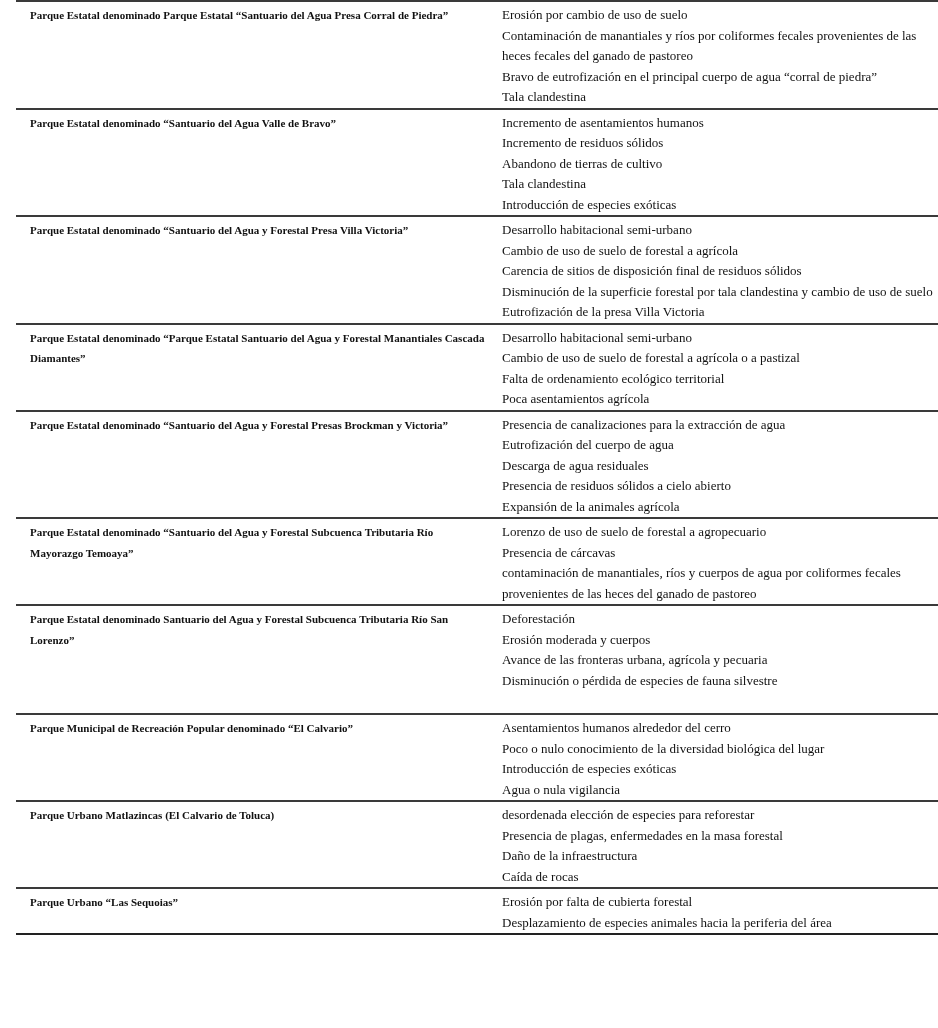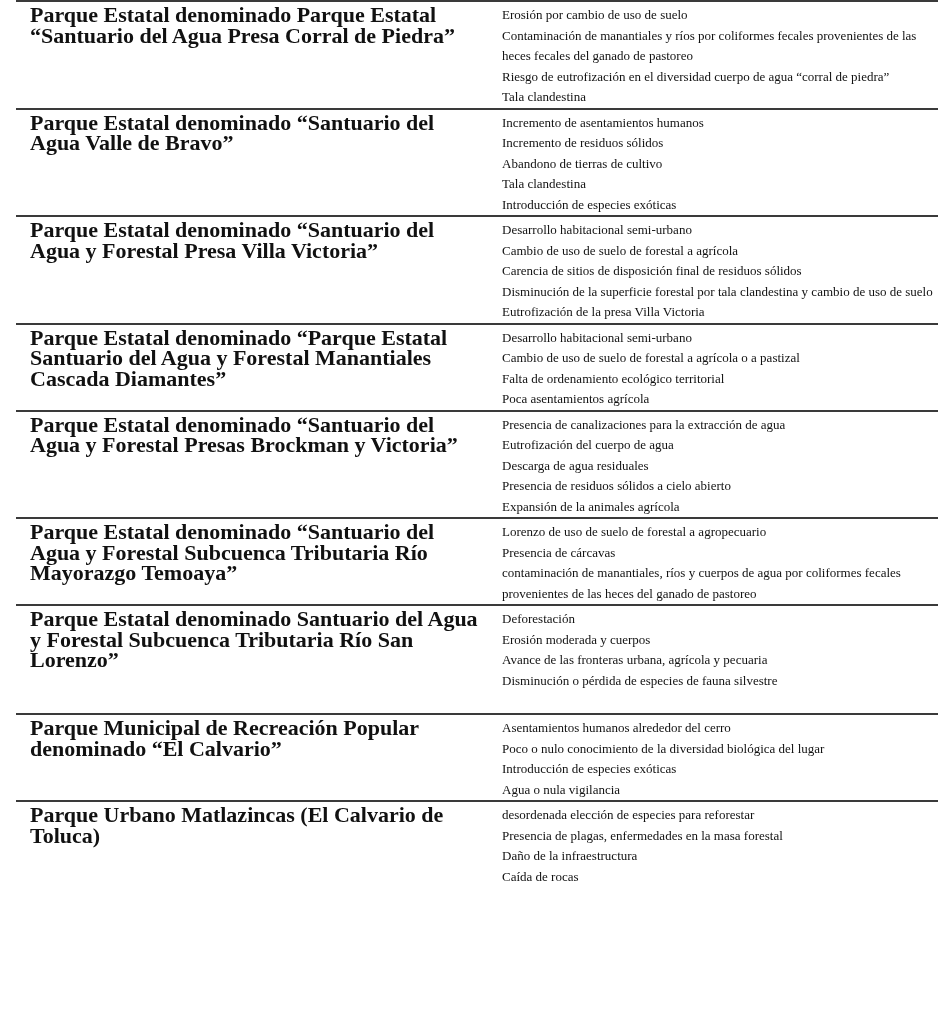--- a/index.html
+++ b/index.html
@@ -7,42 +7,42 @@
     .doc {
       position: absolute; left: 16px; top: 0; width: 922px;
       font-family: "Liberation Serif", serif; color: #111111;
     }
     table { border-collapse: collapse; width: 922px; table-layout: fixed; }
     tr.row { border-top: 2px solid #3a3a3a; }
     tr.row.last { border-bottom: 2px solid #222222; }
     td { vertical-align: top; padding: 0; }
     td.park {
       width: 458px; padding-left: 14px; padding-top: 3px;
-      font-weight: bold; font-size: 22px; line-height: 20.5px;
+      font-weight: bold; font-size: 11px; line-height: 20.5px;
     }
     td.issues {
       padding-left: 14px; padding-top: 3px; padding-bottom: 0;
       font-size: 13px; line-height: 20.5px;
     }
     .issue { display: block; }
     tr.spacer-row td.issues { padding-bottom: 22px; }
   </style>
 </head>
 <body>
 
 <div class="doc">
   <table>
     <tbody id="tbody">
         <tr class="row">
           <td class="park">Parque Estatal denominado Parque Estatal “Santuario del Agua Presa Corral de Piedra”</td>
           <td class="issues">
             <span class="issue">Erosión por cambio de uso de suelo</span>
             <span class="issue">Contaminación de manantiales y ríos por coliformes fecales provenientes de las</span>
             <span class="issue">heces fecales del ganado de pastoreo</span>
-            <span class="issue">Riesgo de eutrofización en el diversidad cuerpo de agua “corral de piedra”</span>
+            <span class="issue">Bravo de eutrofización en el principal cuerpo de agua “corral de piedra”</span>
             <span class="issue">Tala clandestina</span>
           </td>
         </tr>
         <tr class="row">
           <td class="park">Parque Estatal denominado “Santuario del Agua Valle de Bravo”</td>
           <td class="issues">
             <span class="issue">Incremento de asentamientos humanos</span>
             <span class="issue">Incremento de residuos sólidos</span>
             <span class="issue">Abandono de tierras de cultivo</span>
             <span class="issue">Tala clandestina</span>
@@ -106,15 +106,22 @@
         </tr>
         <tr class="row">
           <td class="park">Parque Urbano Matlazincas (El Calvario de Toluca)</td>
           <td class="issues">
             <span class="issue">desordenada elección de especies para reforestar</span>
             <span class="issue">Presencia de plagas, enfermedades en la masa forestal</span>
             <span class="issue">Daño de la infraestructura</span>
             <span class="issue">Caída de rocas</span>
           </td>
         </tr>
+        <tr class="row last">
+          <td class="park">Parque Urbano “Las Sequoias”</td>
+          <td class="issues">
+            <span class="issue">Erosión por falta de cubierta forestal</span>
+            <span class="issue">Desplazamiento de especies animales hacia la periferia del área</span>
+          </td>
+        </tr>
       </tbody>
   </table>
 </div>
 
 </body></html>

